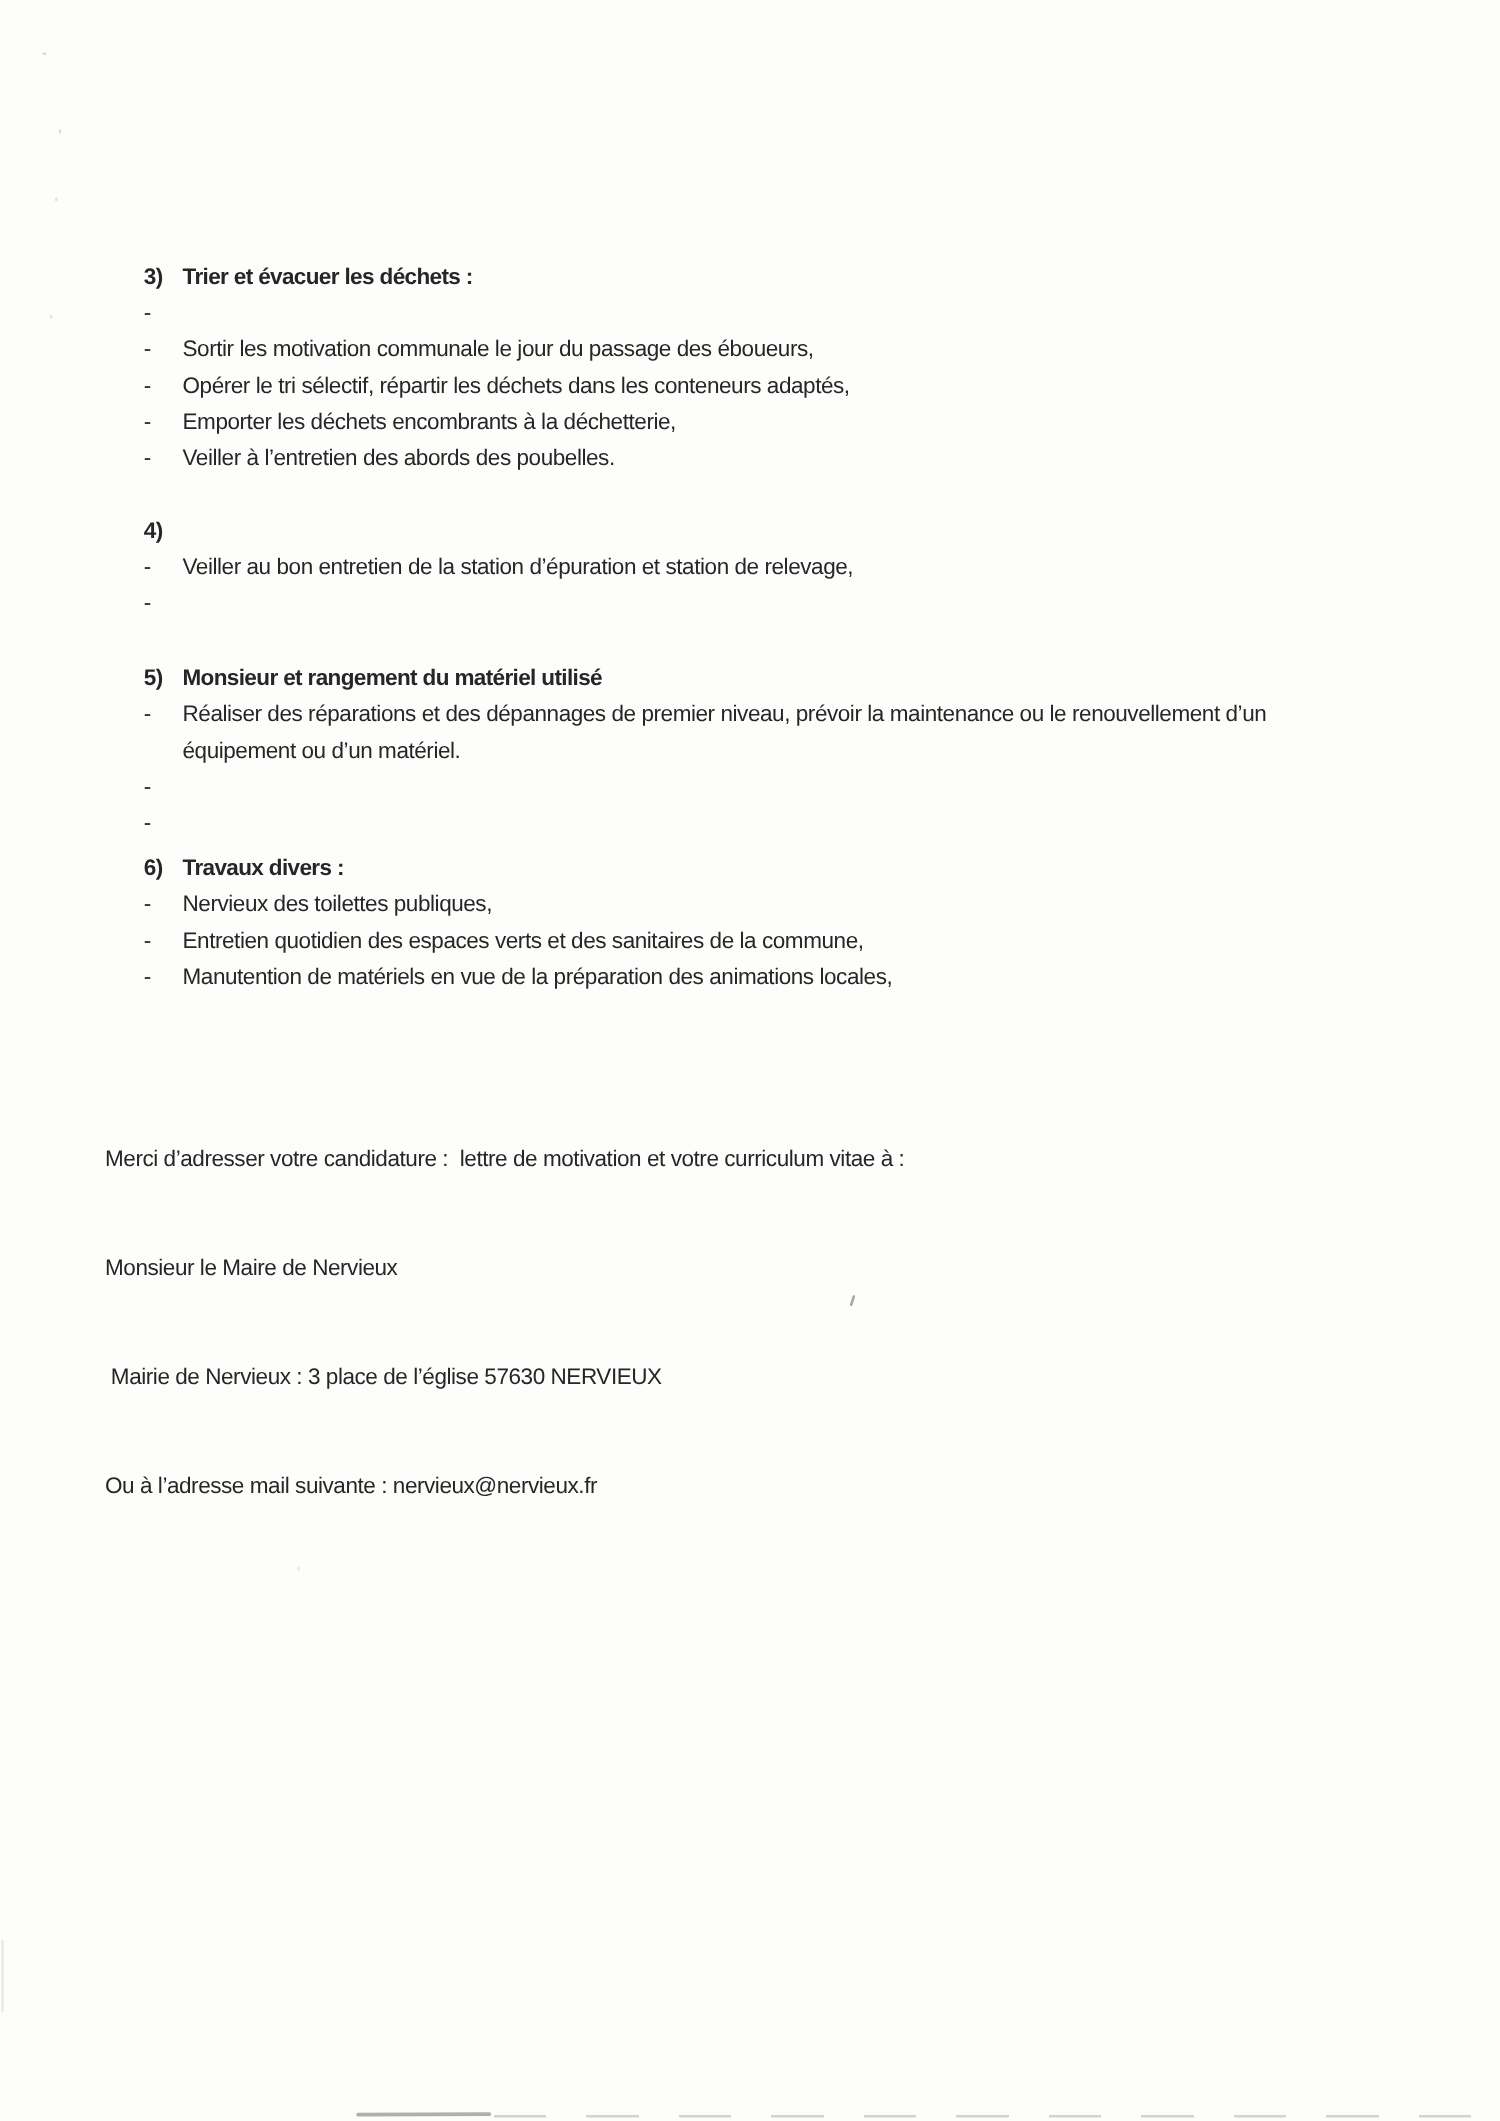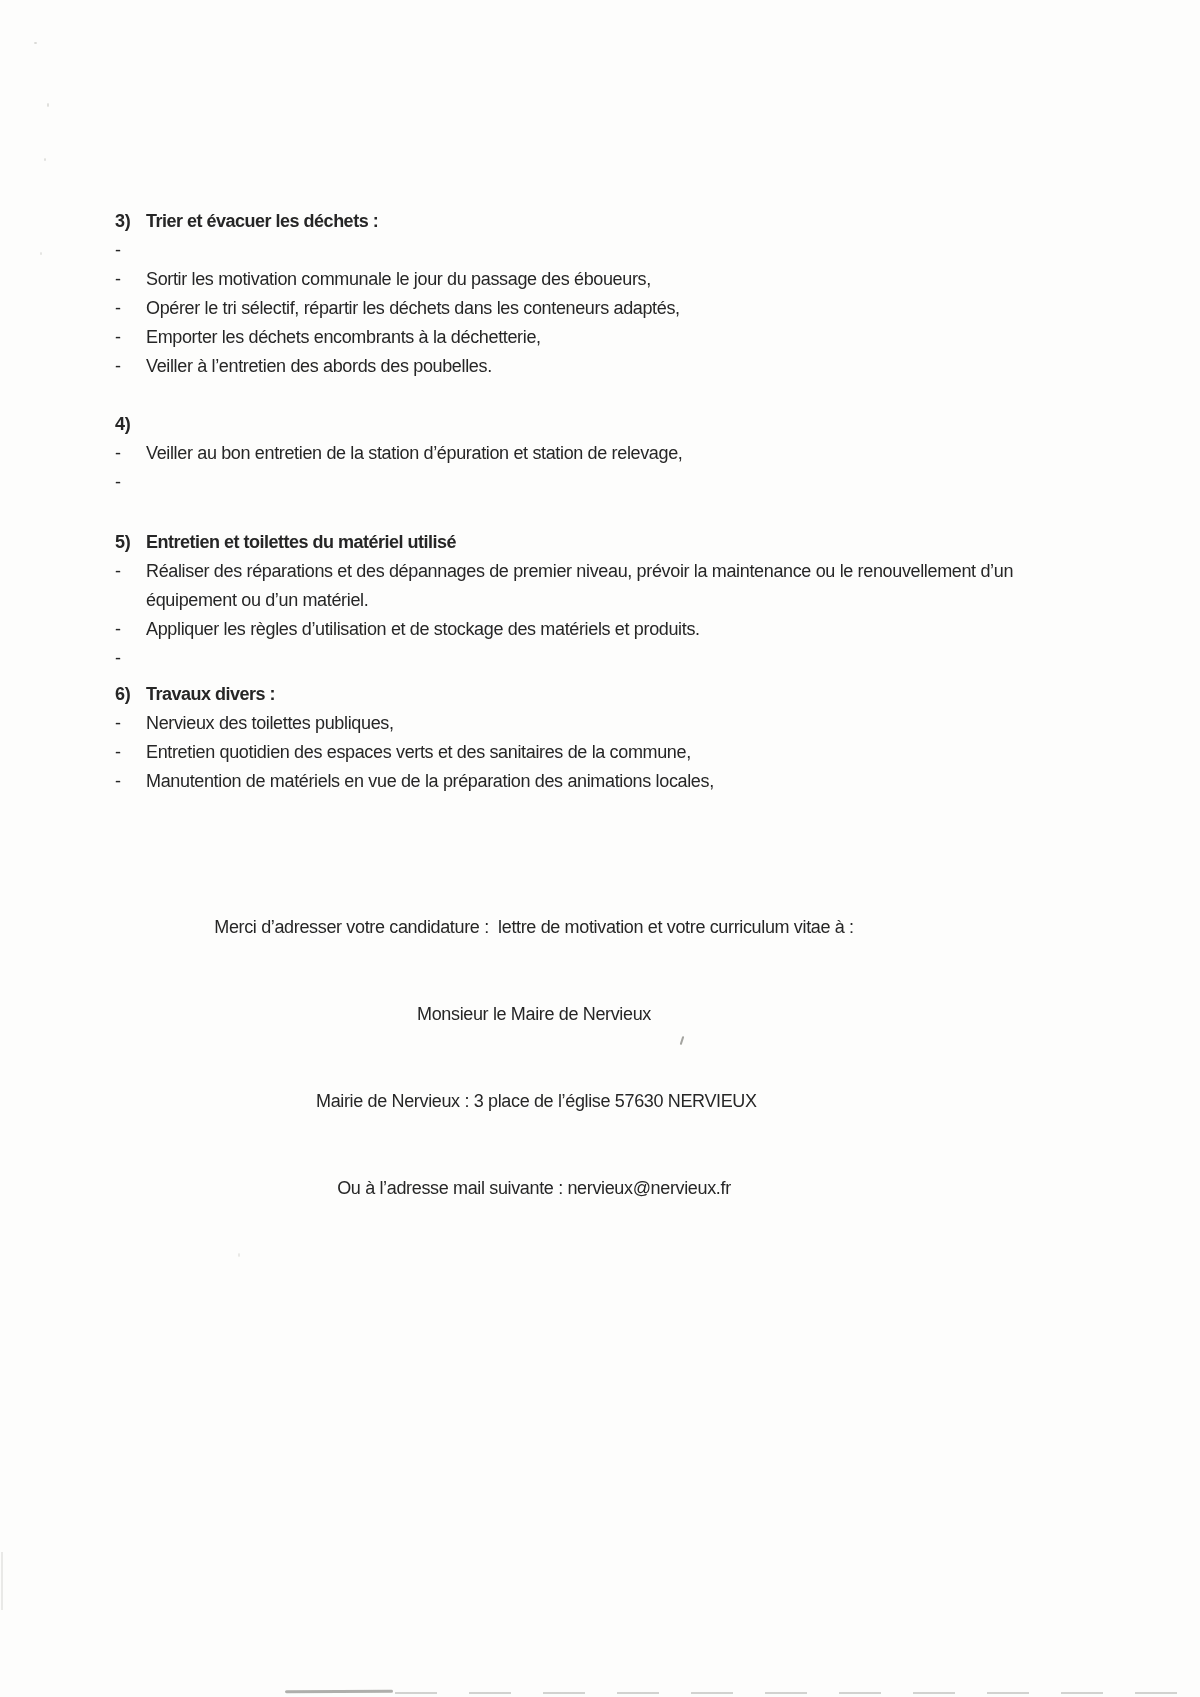--- a/index.html
+++ b/index.html
@@ -39,21 +39,21 @@
   .closing {
     position:absolute;
     left:84px;
     top:855px;
     width:900px;
     font-size:18px;
     line-height:29px;
     letter-spacing:-0.35px;
     white-space:pre-wrap;
   }
-  .closing .line { min-height:29px;text-align:center; }
+  .closing .line { min-height:29px; }
 
   
   .speck { position:absolute; background:#b5b5b0; border-radius:50%; }
   .sp1 { left:34px;  top:42px;   width:3px; height:2px; opacity:.5; }
   .sp2 { left:47px;  top:103px;  width:2px; height:4px; opacity:.45; }
   .sp3 { left:44px;  top:158px;  width:2px; height:3px; opacity:.4; }
   .sp4 { left:40px;  top:252px;  width:2px; height:3px; opacity:.35; }
   .sp5 { left:238px; top:1253px; width:2px; height:4px; opacity:.3; }
   .slash {
     position:absolute; left:681px; top:1036px;
@@ -119,29 +119,28 @@
         <span class="text">Veiller au bon entretien de la station d’épuration et station de relevage,</span>
       </div>
       <div class="row item">
         <span class="lead">-</span>
       </div>
     </section>
 
     <section class="sec-5">
       <div class="row heading">
         <span class="lead">5)</span>
-        <span class="htext"><span class="u">Entretien et toilettes du matériel utilisé</span><span></span></span>
+        <span class="htext"><span class="u">Monsieur et rangement du matériel utilisé</span><span></span></span>
       </div>
       <div class="row item">
         <span class="lead">-</span>
         <span class="text">Réaliser des réparations et des dépannages de premier niveau, prévoir la maintenance ou le renouvellement d’un équipement ou d’un matériel.</span>
       </div>
       <div class="row item">
         <span class="lead">-</span>
-        <span class="text">Appliquer les règles d’utilisation et de stockage des matériels et produits.</span>
       </div>
       <div class="row item">
         <span class="lead">-</span>
         <span class="text"></span>
       </div>
     </section>
 
     <section class="sec-6">
       <div class="row heading">
         <span class="lead">6)</span>

